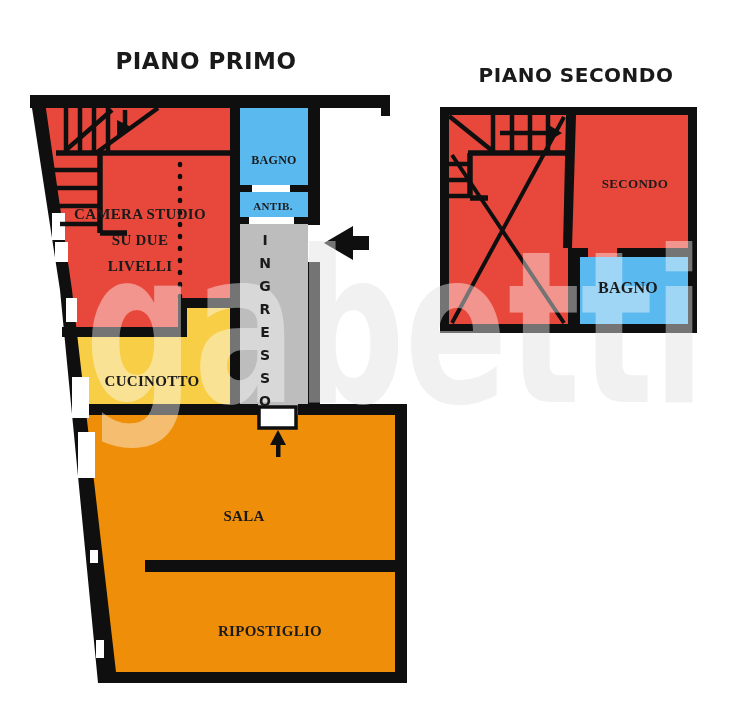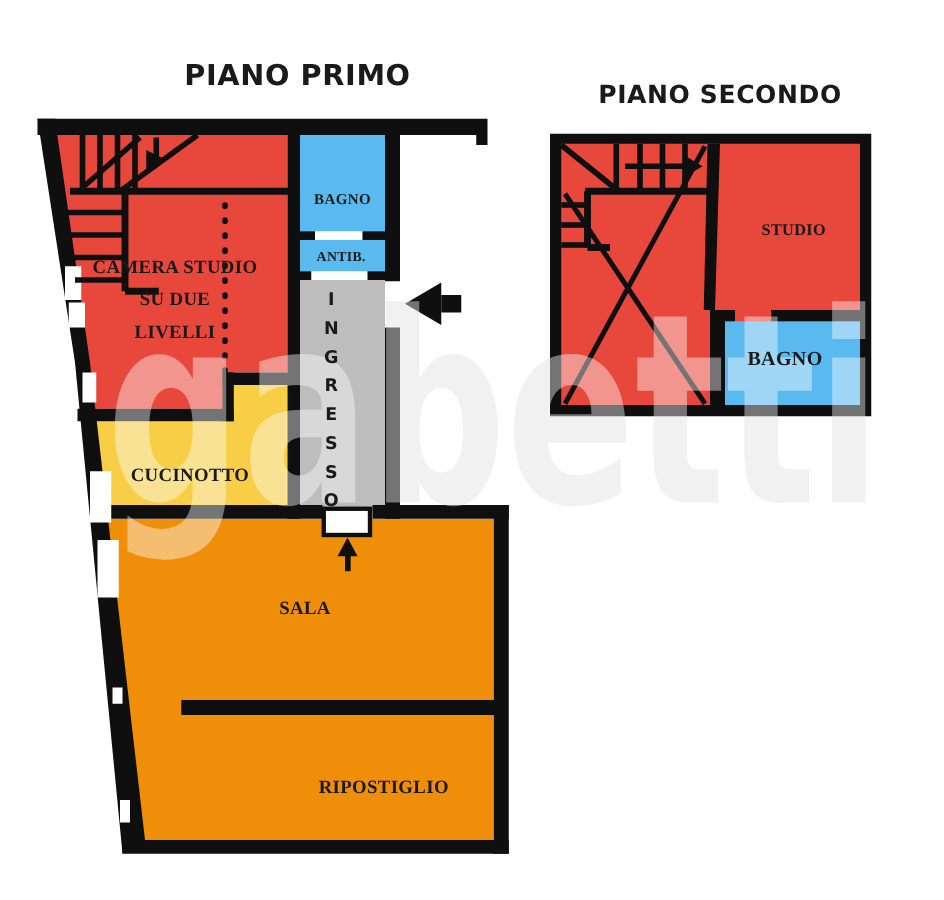--- a/index.html
+++ b/index.html
@@ -158,39 +158,39 @@
       <line x1="470" y1="198" x2="488" y2="198" stroke-width="5.5"></line>
 
       <line x1="452" y1="155" x2="564" y2="323" stroke-width="4"></line>
       <line x1="564" y1="117" x2="452" y2="323" stroke-width="4"></line>
     </g>
     <polygon points="562,133 547,124 547,142" fill="#0f0f0f"></polygon>
 
     <text x="85" y="402" font-size="212" font-weight="700" textLength="620" lengthAdjust="spacingAndGlyphs" fill="#ffffff" opacity="0.42" font-family="DejaVu Sans, Liberation Sans, sans-serif">gabetti</text>
   </svg>
 
-  <div class="label floor-title" style="left:206px;top:61px;margin-left:32px;">PIANO PRIMO</div>
+  <div class="label floor-title" style="left:206px;top:61px;">PIANO PRIMO</div>
 
   <div class="label floor-title secondo" style="left:576px;top:75px;">PIANO SECONDO</div>
 
   <div class="label room-label multiline" style="left:140px;top:240px;">
     <div>CAMERA STUDIO</div>
     <div>SU DUE</div>
     <div>LIVELLI</div>
   </div>
 
   <div class="label room-label small" style="left:274px;top:160px;">BAGNO</div>
 
   <div class="label room-label tiny" style="left:273px;top:206px;">ANTIB.</div>
 
   <div class="label vertical-label" style="left:265px;top:232px;position:absolute;transform:translate(-50%,0);font-weight:700;color:#1a1a1a;z-index:5;">INGRESSO</div>
 
   <div class="label room-label" style="left:152px;top:381px;font-size:15px;">CUCINOTTO</div>
 
-  <div class="label room-label" style="left:244px;top:488px;">SALA</div>
+  <div class="label room-label" style="left:244px;top:516px;">SALA</div>
 
-  <div class="label room-label" style="left:270px;top:631px;margin-left:37px;">RIPOSTIGLIO</div>
+  <div class="label room-label" style="left:270px;top:631px;">RIPOSTIGLIO</div>
 
-  <div class="label room-label" style="left:635px;top:184px;font-size:13px;">STUDIO</div>
+  <div class="label room-label" style="left:635px;top:184px;font-size:13px;">SECONDO</div>
 
   <div class="label room-label" style="left:628px;top:288px;font-size:16px;">BAGNO</div>
 
 </div>
 
 </body></html>

